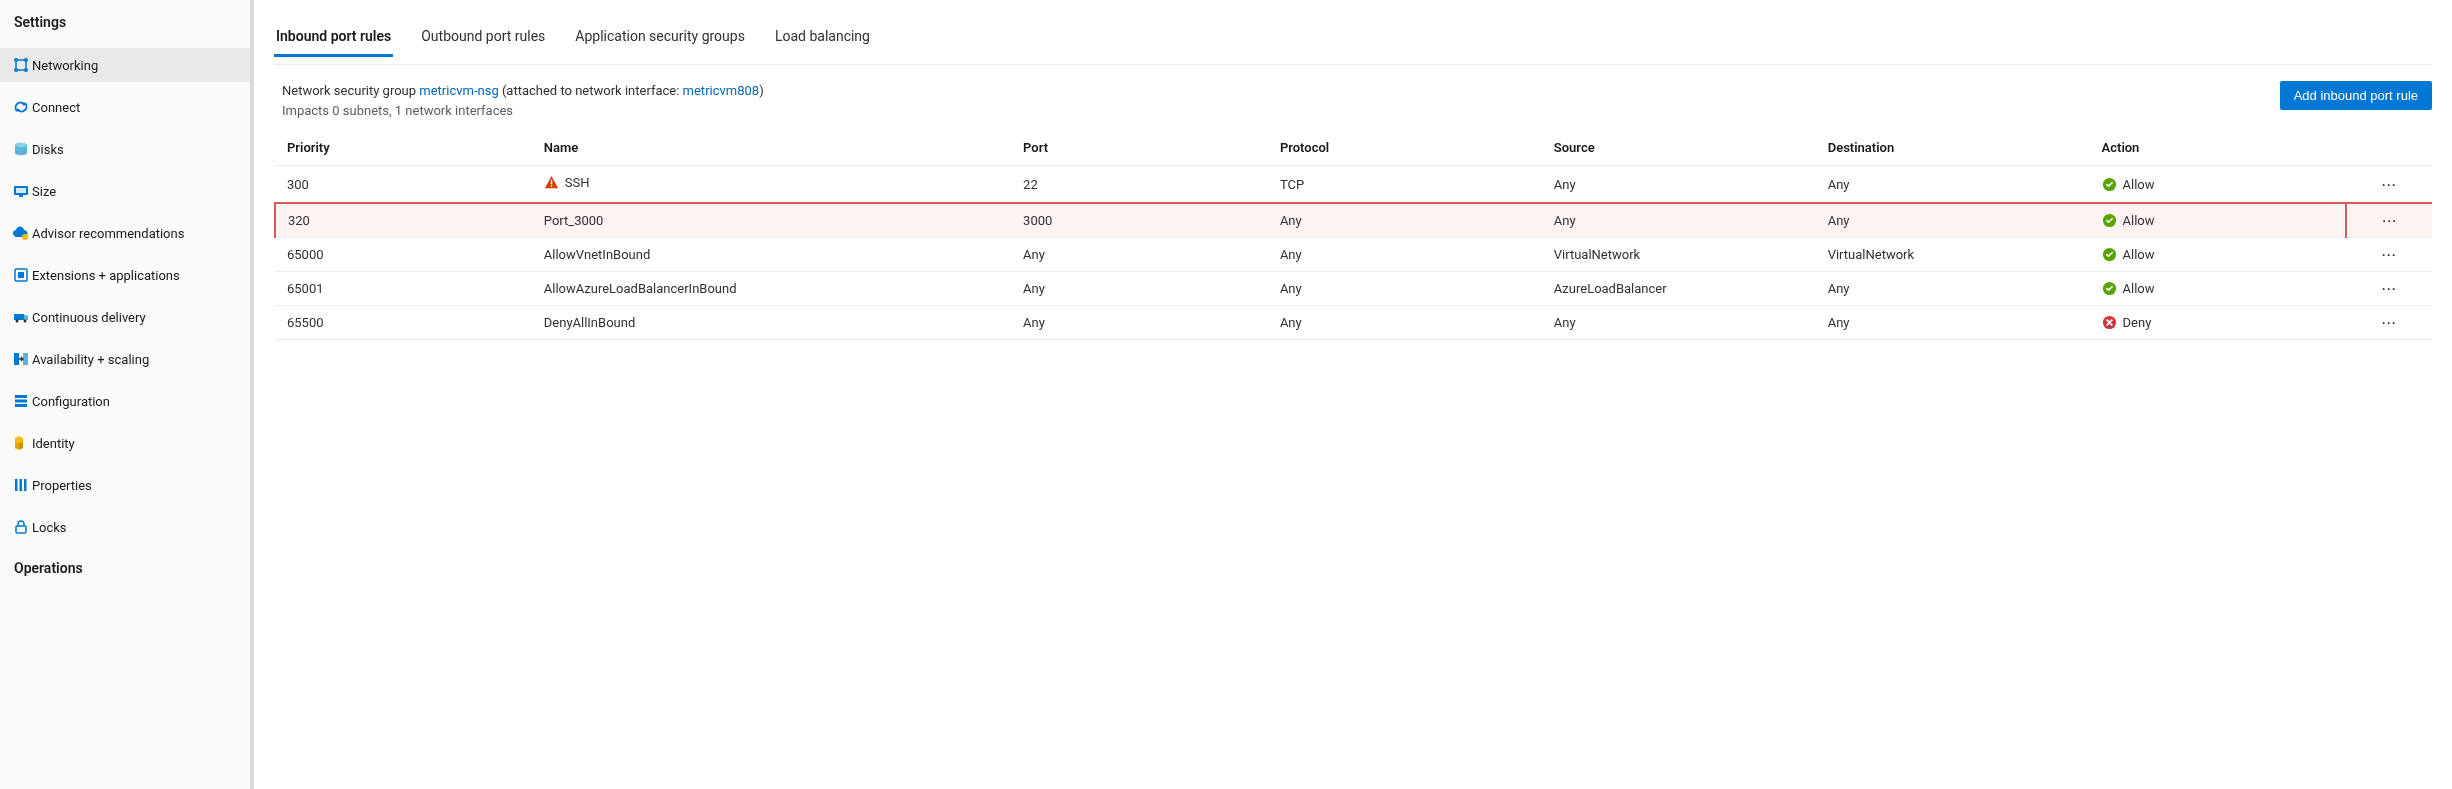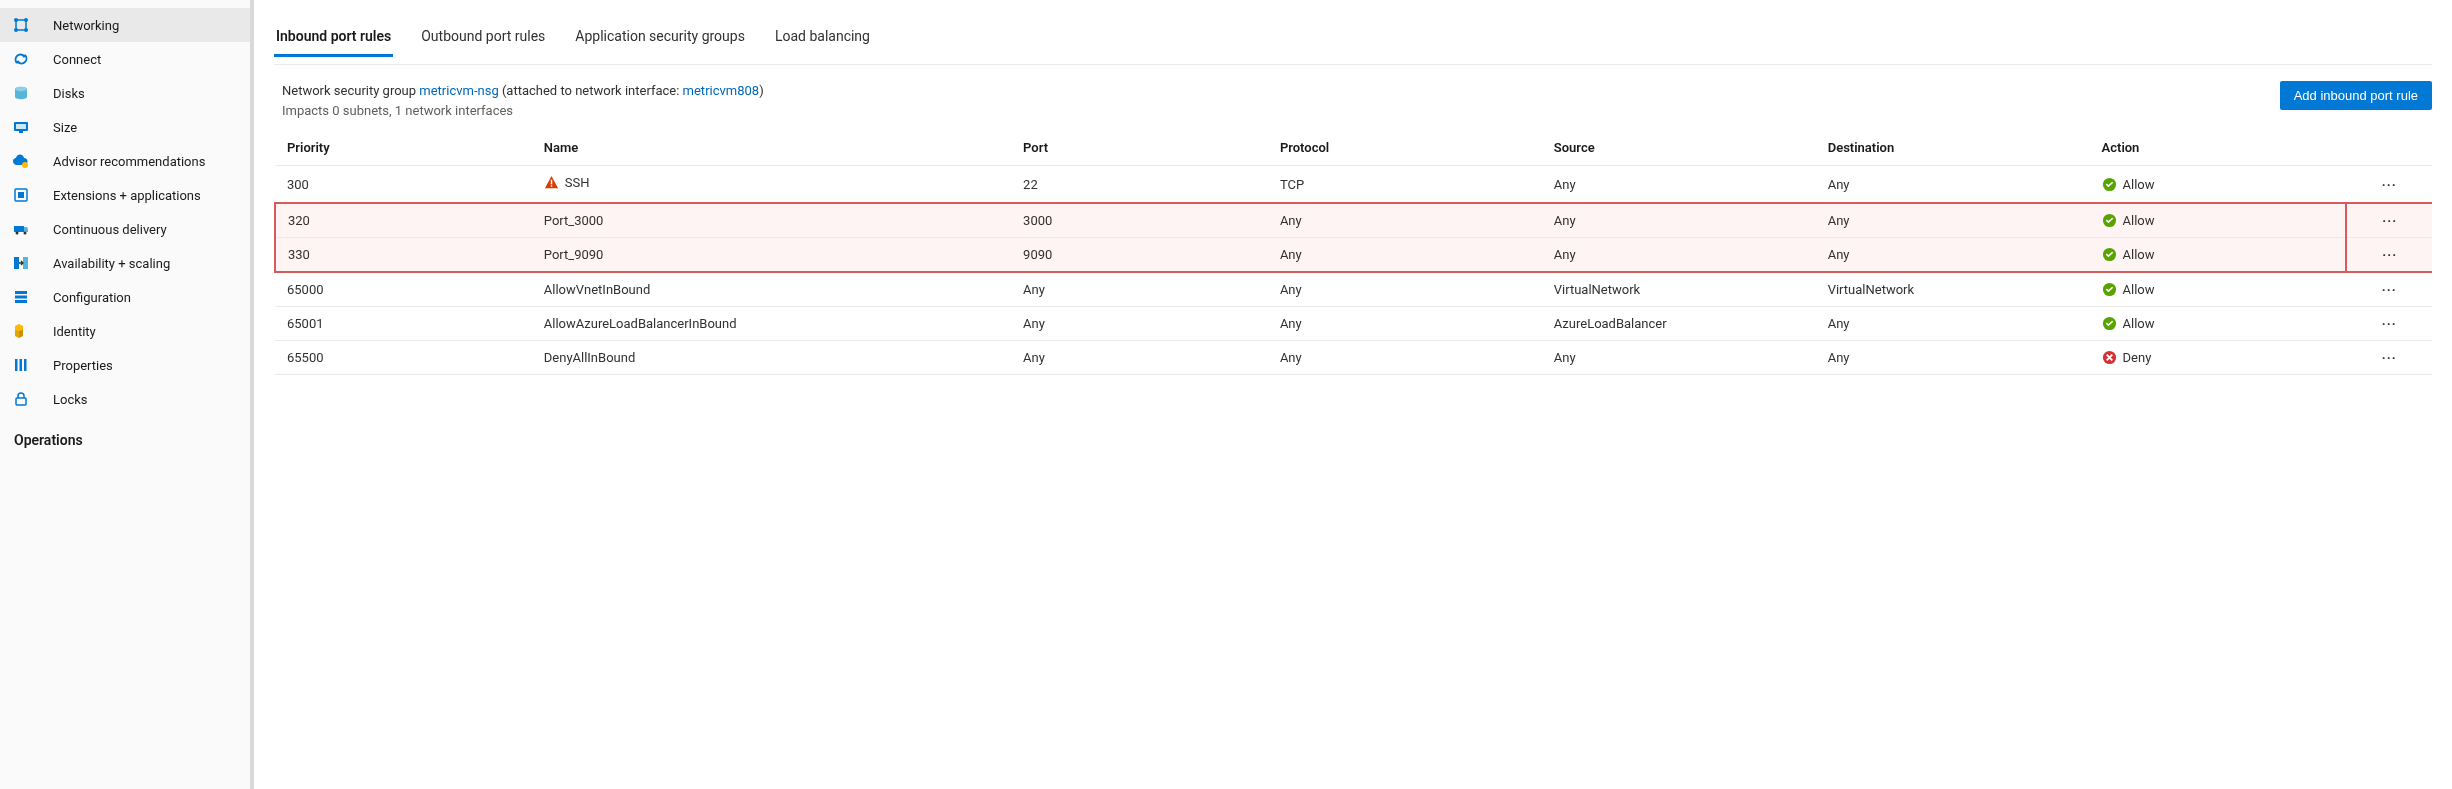--- a/index.html
+++ b/index.html
@@ -23,24 +23,25 @@
     }
     .sidebar-title {
       font-weight: 600;
       font-size: 14px;
       padding: 6px 14px 10px;
       color: #1b1a19;
     }
     .sidebar-item {
       display: flex;
       align-items: center;
-      gap: 23px;
+      gap: 2px;
       padding: 8px 12px;
       cursor: pointer;
       color: #1b1a19;
+      margin-top: 8px;
     }
     .sidebar-item.active { background: #e9e9e9; }
     .sidebar-item .ico {
       width: 18px;
       height: 18px;
       display: inline-flex;
       align-items: center;
       justify-content: center;
       flex: 0 0 18px;
     }
@@ -130,20 +131,21 @@
     .col-dots { width: 50px; }
     .action-cell { display: flex; align-items: flex-end; gap: 6px; }
     .ellipsis { text-align: center; color: #605e5c; cursor: pointer; font-weight: bold; letter-spacing: 1px;}
     .icon-inline { width: 15px; height: 15px; flex: 0 0 15px; }
     .muted { color: #605e5c; }
   </style>
 </head>
 <body>
 
 <nav class="sidebar">
+  <div class="sidebar-title">Settings</div>
   <div id="sidebar-items">
       <div class="sidebar-item active">
         <span class="ico">
           <svg viewBox="0 0 16 16">
             <g fill="#0078d4">
               <circle cx="3" cy="3" r="2"></circle>
               <circle cx="13" cy="3" r="2"></circle>
               <circle cx="3" cy="13" r="2"></circle>
               <circle cx="13" cy="13" r="2"></circle>
             </g>
@@ -352,40 +354,20 @@
             <span class="action-cell">
               <span class="icon-inline"><svg viewBox="0 0 16 16">
                   <circle cx="8" cy="8" r="7" fill="#57a300"></circle>
                   <path d="M6.8 11L4 8.2l1.2-1.2 1.6 1.6L10.8 5 12 6.2z" fill="#fff"></path>
                 </svg></span>
               <span>Allow</span>
             </span>
           </td>
           <td class="ellipsis">···</td>
         </tr>
-        <tr class="hl hl-group-bottom">
-          <td class="hl-group-left">330</td>
-          <td><span style="display: inline-flex; align-items: center; gap: 6px;">
-              <span>Port_9090</span>
-            </span></td>
-          <td>9090</td>
-          <td>Any</td>
-          <td>Any</td>
-          <td>Any</td>
-          <td class="hl-group-right">
-            <span class="action-cell">
-              <span class="icon-inline"><svg viewBox="0 0 16 16">
-                  <circle cx="8" cy="8" r="7" fill="#57a300"></circle>
-                  <path d="M6.8 11L4 8.2l1.2-1.2 1.6 1.6L10.8 5 12 6.2z" fill="#fff"></path>
-                </svg></span>
-              <span>Allow</span>
-            </span>
-          </td>
-          <td class="ellipsis">···</td>
-        </tr>
         <tr>
           <td>65000</td>
           <td><span style="display: inline-flex; align-items: center; gap: 6px;">
               <span>AllowVnetInBound</span>
             </span></td>
           <td>Any</td>
           <td>Any</td>
           <td>VirtualNetwork</td>
           <td>VirtualNetwork</td>
           <td>

